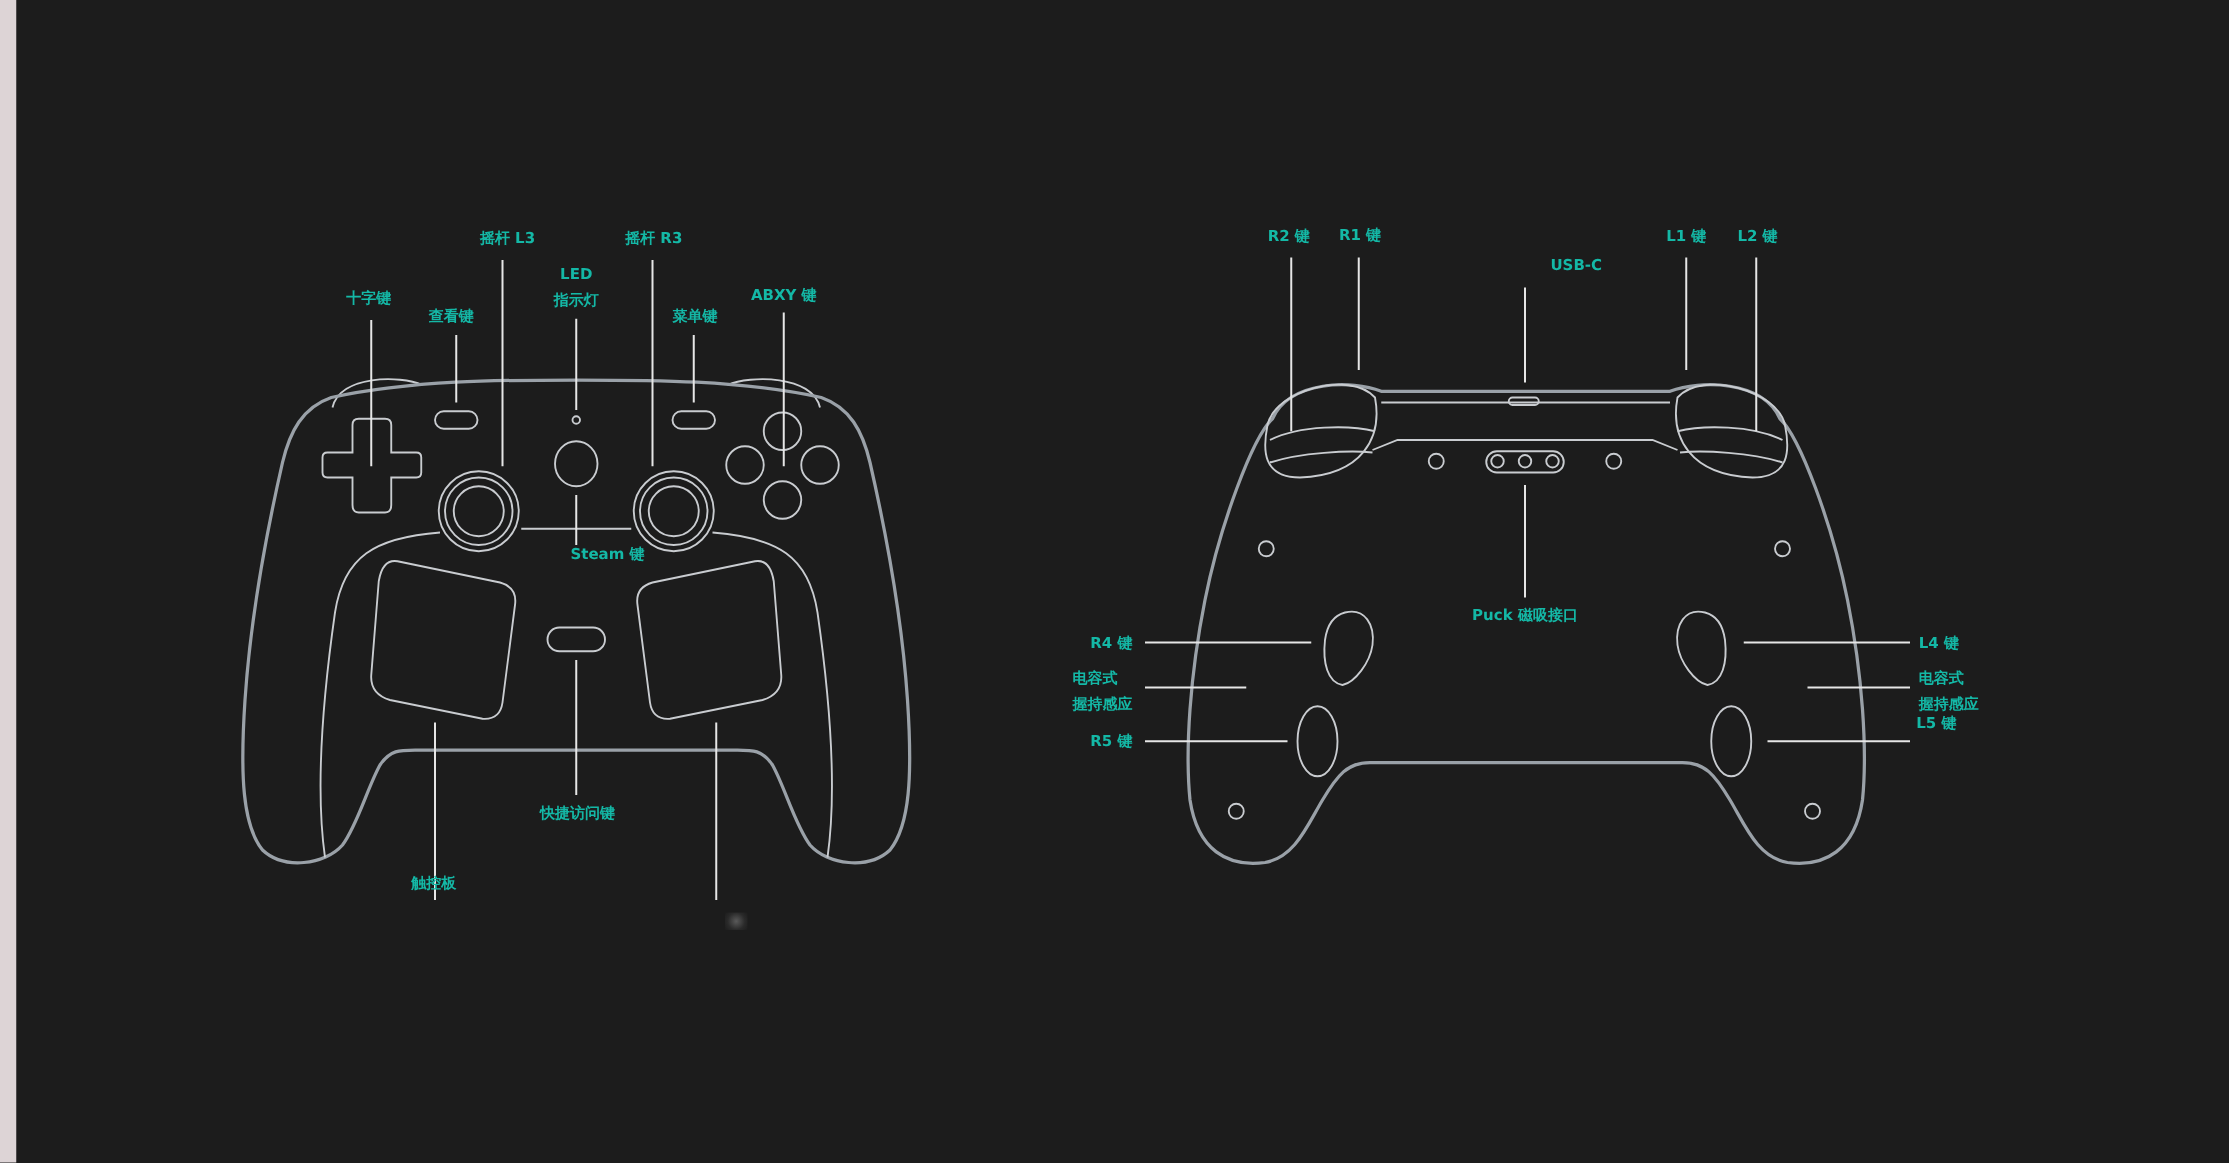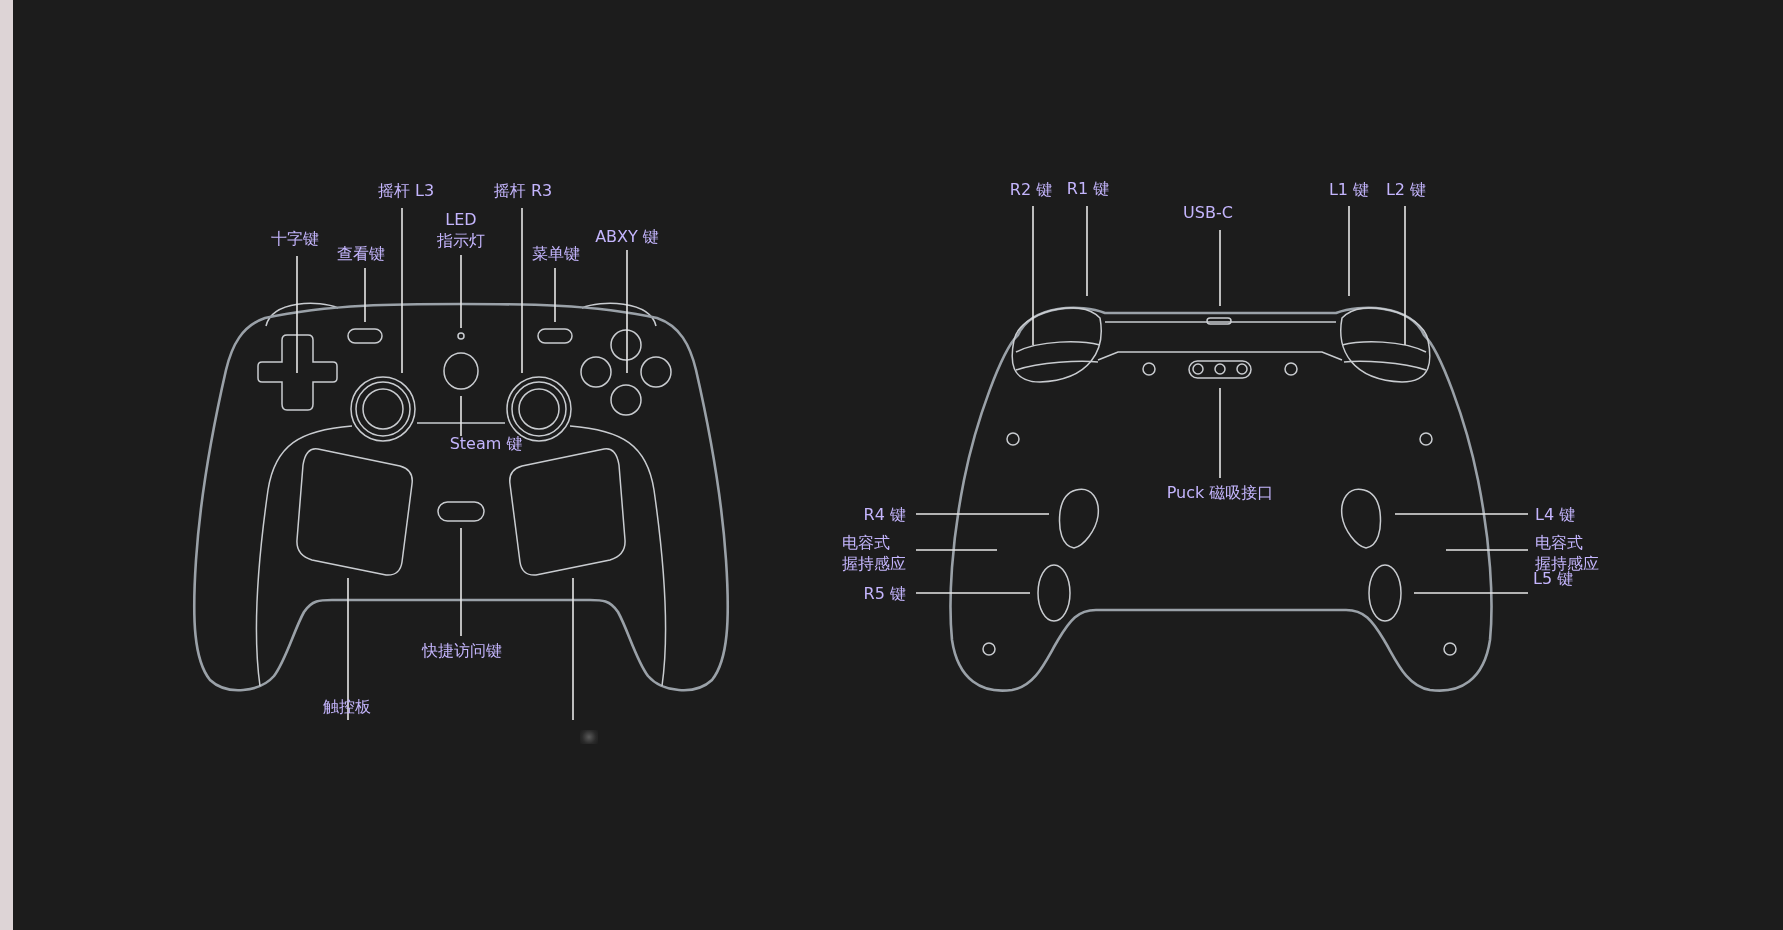--- a/index.html
+++ b/index.html
@@ -3,21 +3,21 @@
 <meta charset="utf-8">
 <style>
   html, body { margin:0; padding:0; }
   body { width:1783px; height:930px; background:#1c1c1c; position:relative; overflow:hidden;
          font-family:"DejaVu Sans","Liberation Sans",sans-serif; }
   .strip { position:absolute; left:0; top:0; width:13px; height:930px; background:#ddd4d6; }
   svg.diagram { position:absolute; left:0; top:0; }
   .body-outline { fill:none; stroke:#9aa1a8; stroke-width:2.6; }
   .part { fill:none; stroke:#c9ccd0; stroke-width:1.5; }
   .leader { stroke:#e6e6e6; stroke-width:1.6; }
-  .label { position:absolute; color:#c4b5fd; font-size:16px; font-weight:normal; line-height:21px;
+  .label { position:absolute; color:#14b8a6; font-size:12px; font-weight:bold; line-height:21px;
            white-space:nowrap; transform:translateX(-50%); text-align:center; }
   .label.right-al { transform:none; text-align:left; }
   .label.left-al { transform:none; text-align:left; }
   .label .l2 { display:block; }
   .obscured { position:absolute; width:18px; height:14px; background:radial-gradient(circle, #5a5a5a 0%, #2a2a2a 60%, transparent 100%); }
 </style>
 </head>
 <body>
 
 <div class="strip"></div>
@@ -150,21 +150,21 @@
 <div class="label" style="left:523px;top:180px">摇杆 R3</div>
 <div class="label" style="left:556px;top:243px">菜单键</div>
 <div class="label" style="left:627px;top:226px">ABXY 键</div>
 <div class="label" style="left:486px;top:433px">Steam 键</div>
 <div class="label" style="left:462px;top:640px">快捷访问键</div>
 <div class="label" style="left:347px;top:696px">触控板</div>
 <div class="obscured" style="left:580px;top:730px"></div>
 
 <div class="label" style="left:1031px;top:179px">R2 键</div>
 <div class="label" style="left:1088px;top:178px">R1 键</div>
-<div class="label" style="left:1208px;top:202px">USB-C</div>
+<div class="label" style="left:1261px;top:202px">USB-C</div>
 <div class="label" style="left:1349px;top:179px">L1 键</div>
 <div class="label" style="left:1406px;top:179px">L2 键</div>
 <div class="label" style="left:1220px;top:482px">Puck 磁吸接口</div>
 
 <div class="label right-al" style="right:877px;top:504px">R4 键</div>
 <div class="label right-al" style="right:877px;top:532px">
   <span class="l2">电容式</span>
   <span class="l2">握持感应</span>
 </div>
 <div class="label right-al" style="right:877px;top:583px">R5 键</div>

